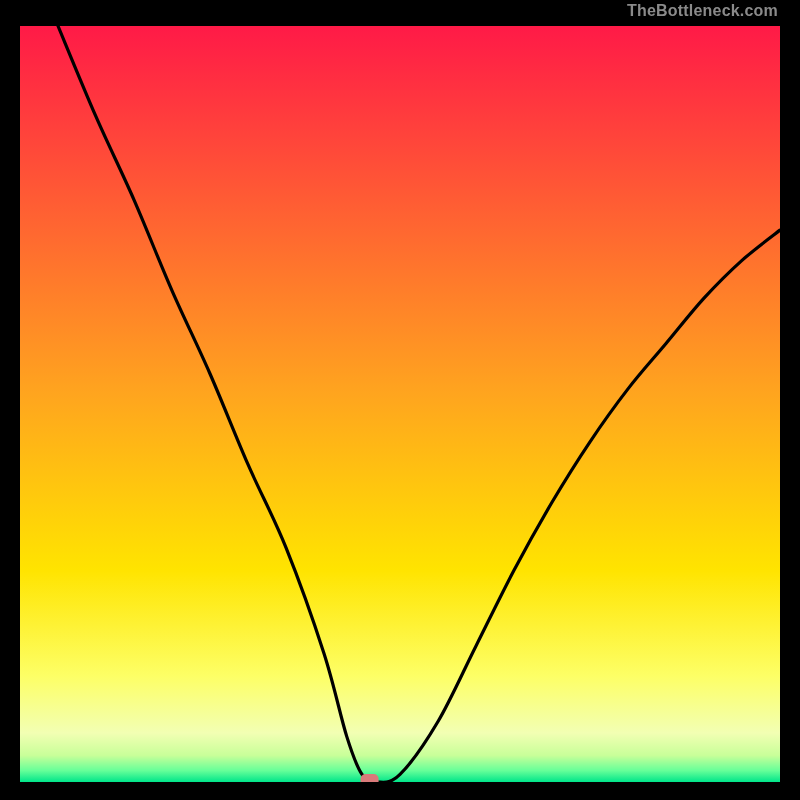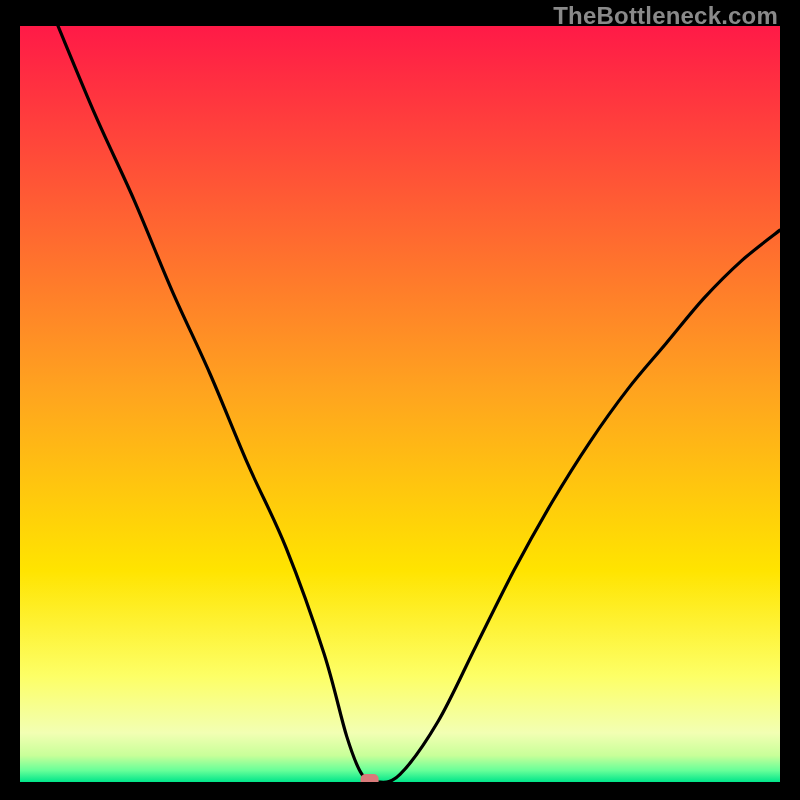--- a/index.html
+++ b/index.html
@@ -9,21 +9,21 @@
     height: 800px;
     background: #000;
     font-family: Arial, Helvetica, sans-serif;
     overflow: hidden;
   }
   .attribution {
     position: absolute;
     top: 2px;
     right: 22px;
     color: #8a8a8a;
-    font-size: 24px;
+    font-size: 16px;
     font-weight: bold;
     letter-spacing: 0.2px;
     z-index: 5;
   }
   .frame {
     position: absolute;
     left: 20px;
     top: 26px;
     width: 760px;
     height: 756px;

